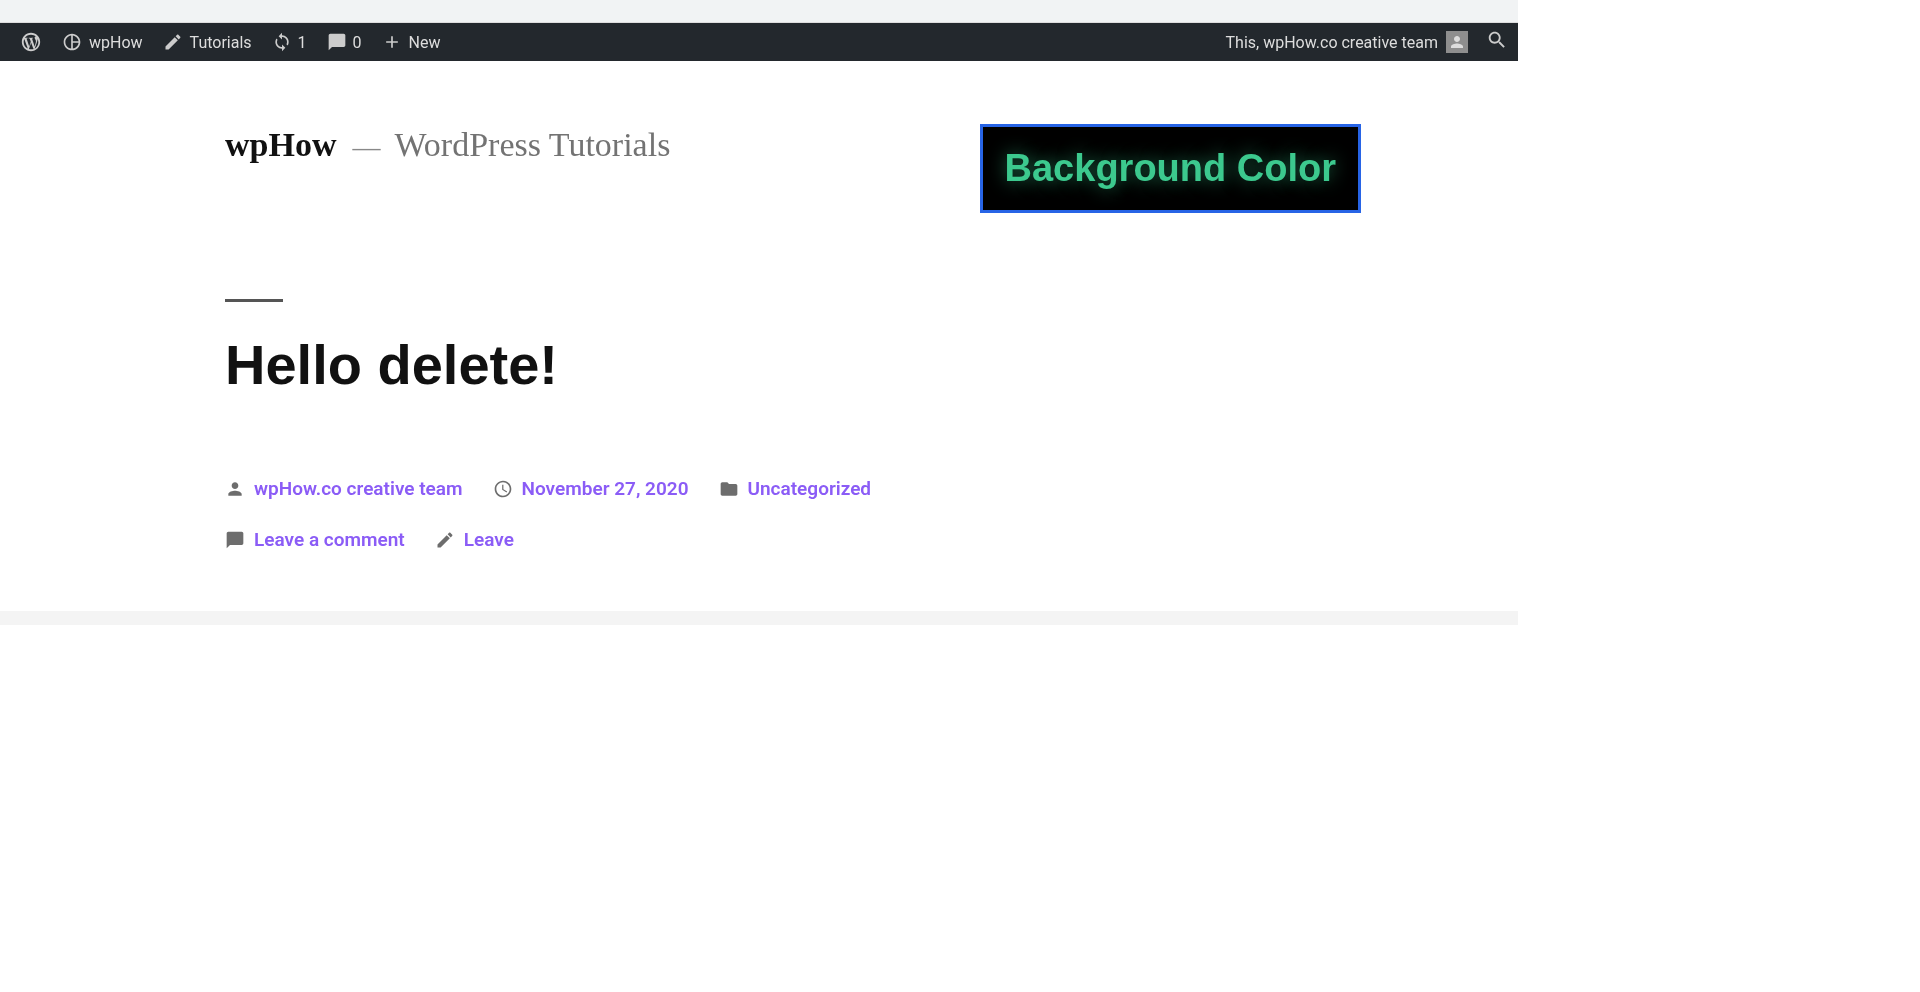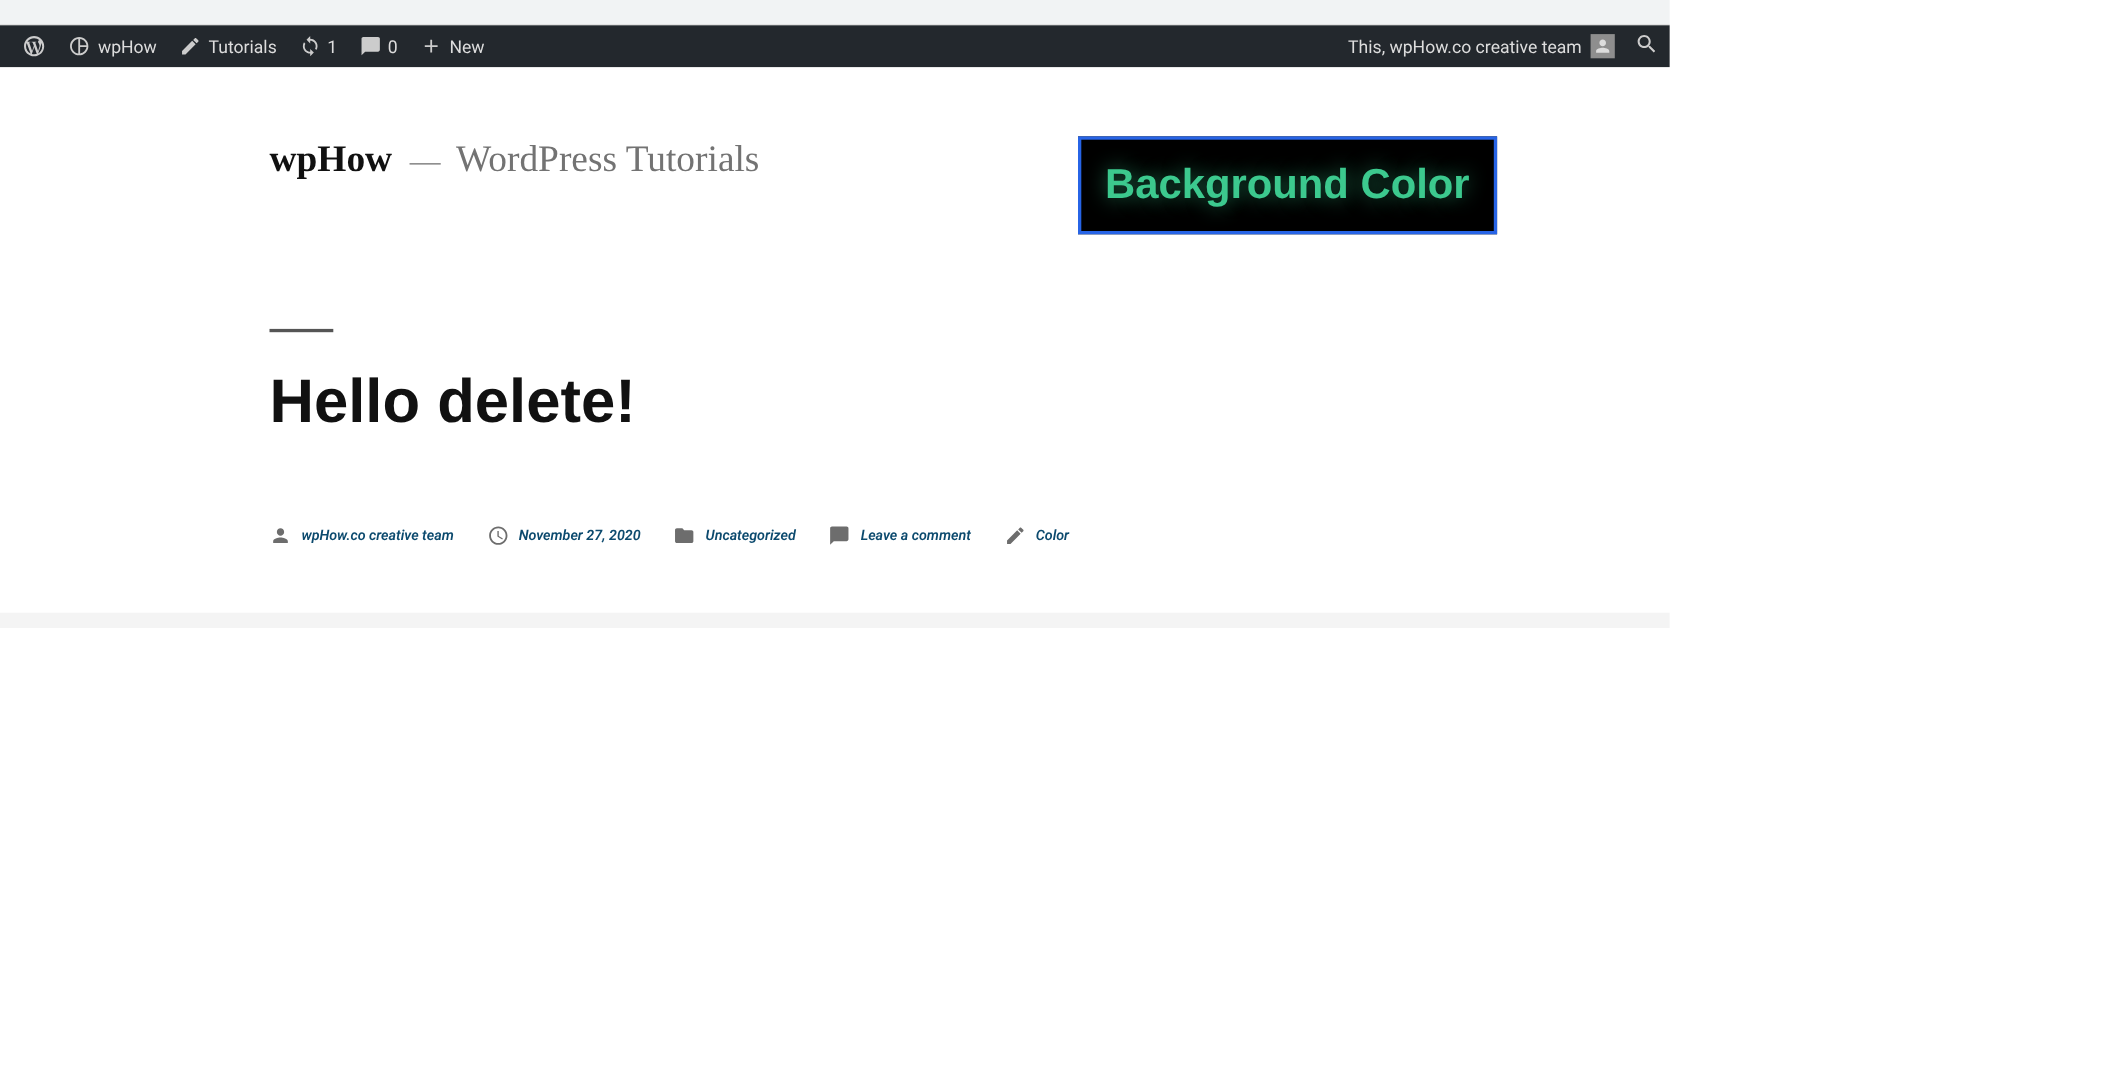--- a/index.html
+++ b/index.html
@@ -61,21 +61,20 @@
       margin-left: 14px;
       cursor: pointer;
     }
     
     
     .site-content {
       padding-top: 65px;
       padding-left: 225px;
       padding-right: 40px;
       position: relative;
-      margin-left: 20px;
     }
     .site-header {
       font-family: Georgia, serif;
       margin-bottom: 135px;
     }
     .site-title {
       font-size: 34px;
       font-weight: 700;
       color: #111;
       display: inline;
@@ -130,25 +129,24 @@
       line-height: 1.75;
       max-width: 660px;
       margin-bottom: 90px;
     }
     
     
     .post-meta {
       display: flex;
       flex-wrap: wrap;
       gap: 28px 30px;
-      font-size: 13px;
-      color: #0c4a6e;
+      font-size: 19px;
+      color: #8b5cf6;
       font-weight: 600;
       max-width: 800px;
-      font-style: italic;
     }
     .meta-item {
       display: flex;
       align-items: center;
       gap: 9px;
       cursor: pointer;
     }
     .meta-item svg { flex-shrink: 0; }
     
     .page-bottom {
@@ -253,18 +251,18 @@
     <div class="meta-item">
       <svg width="20" height="20" viewBox="0 0 24 24" fill="#6d6d6d">
           <path d="M20 2H4c-1.1 0-2 .9-2 2v18l4-4h14c1.1 0 2-.9 2-2V4c0-1.1-.9-2-2-2z"></path>
         </svg>
       <span>Leave a comment</span>
     </div>
     <div class="meta-item">
       <svg width="20" height="20" viewBox="0 0 24 24" fill="#6d6d6d">
           <path d="M3 17.25V21h3.75L17.81 9.94l-3.75-3.75L3 17.25zM20.71 7.04c.39-.39.39-1.02 0-1.41l-2.34-2.34c-.39-.39-1.02-.39-1.41 0l-1.83 1.83 3.75 3.75 1.83-1.83z"></path>
         </svg>
-      <span>Color</span>
+      <span>Leave</span>
     </div>
   </div>
 </div>
 
 <div class="page-bottom"></div>
 
 </body></html>

